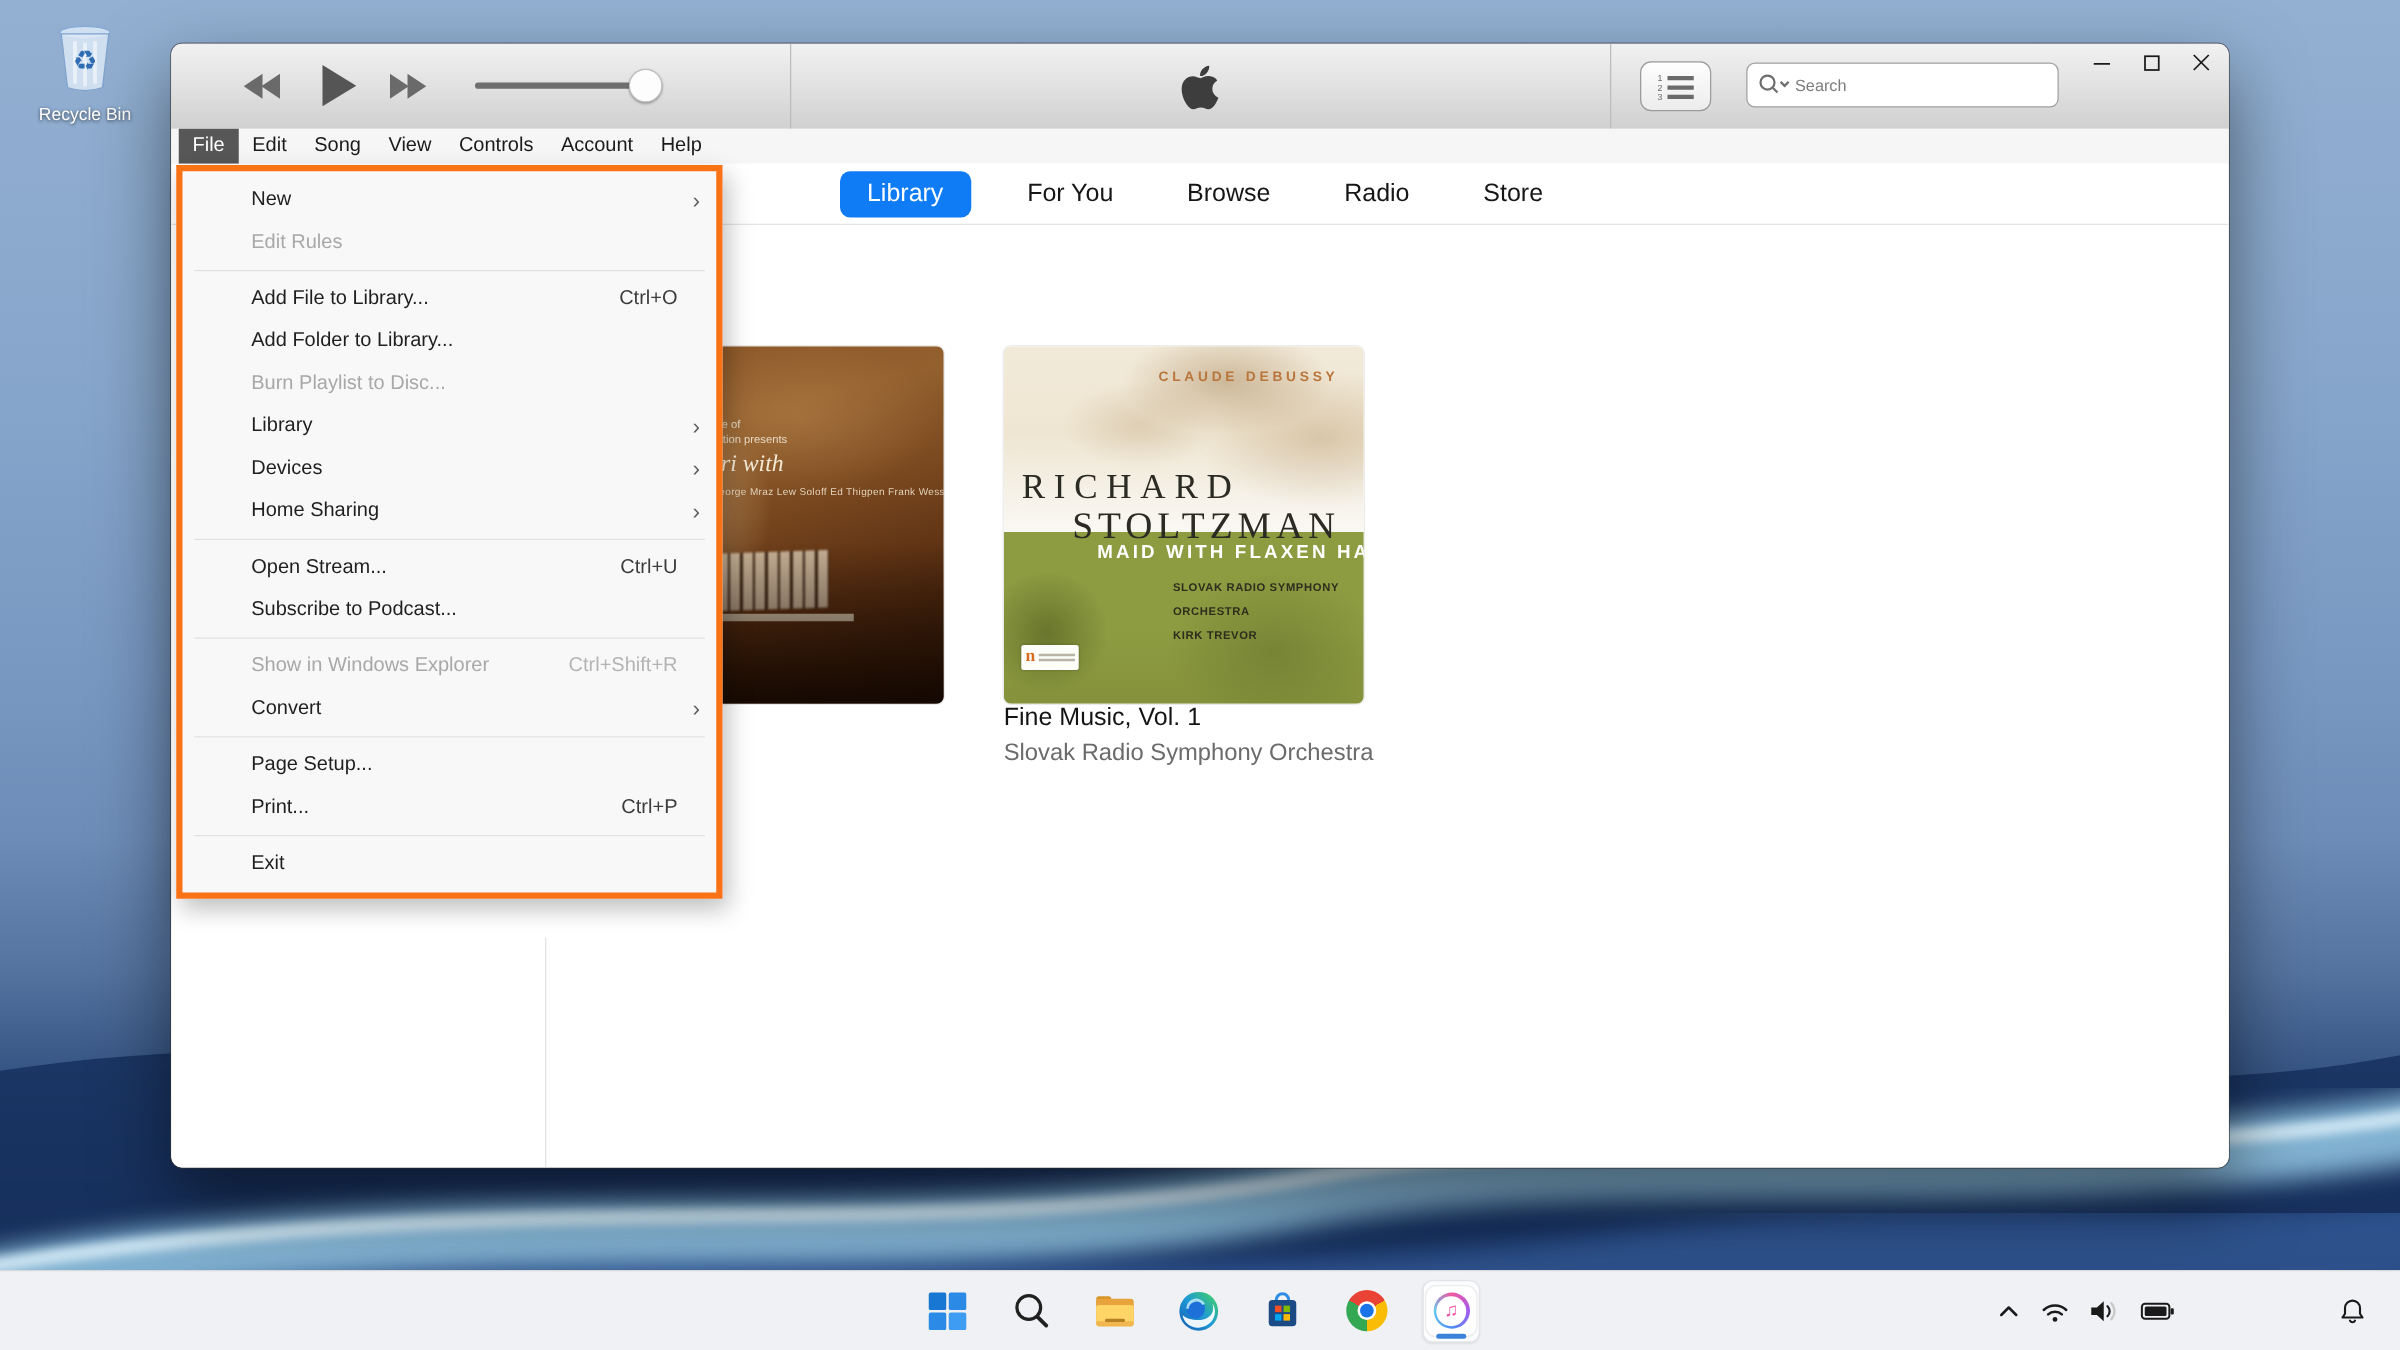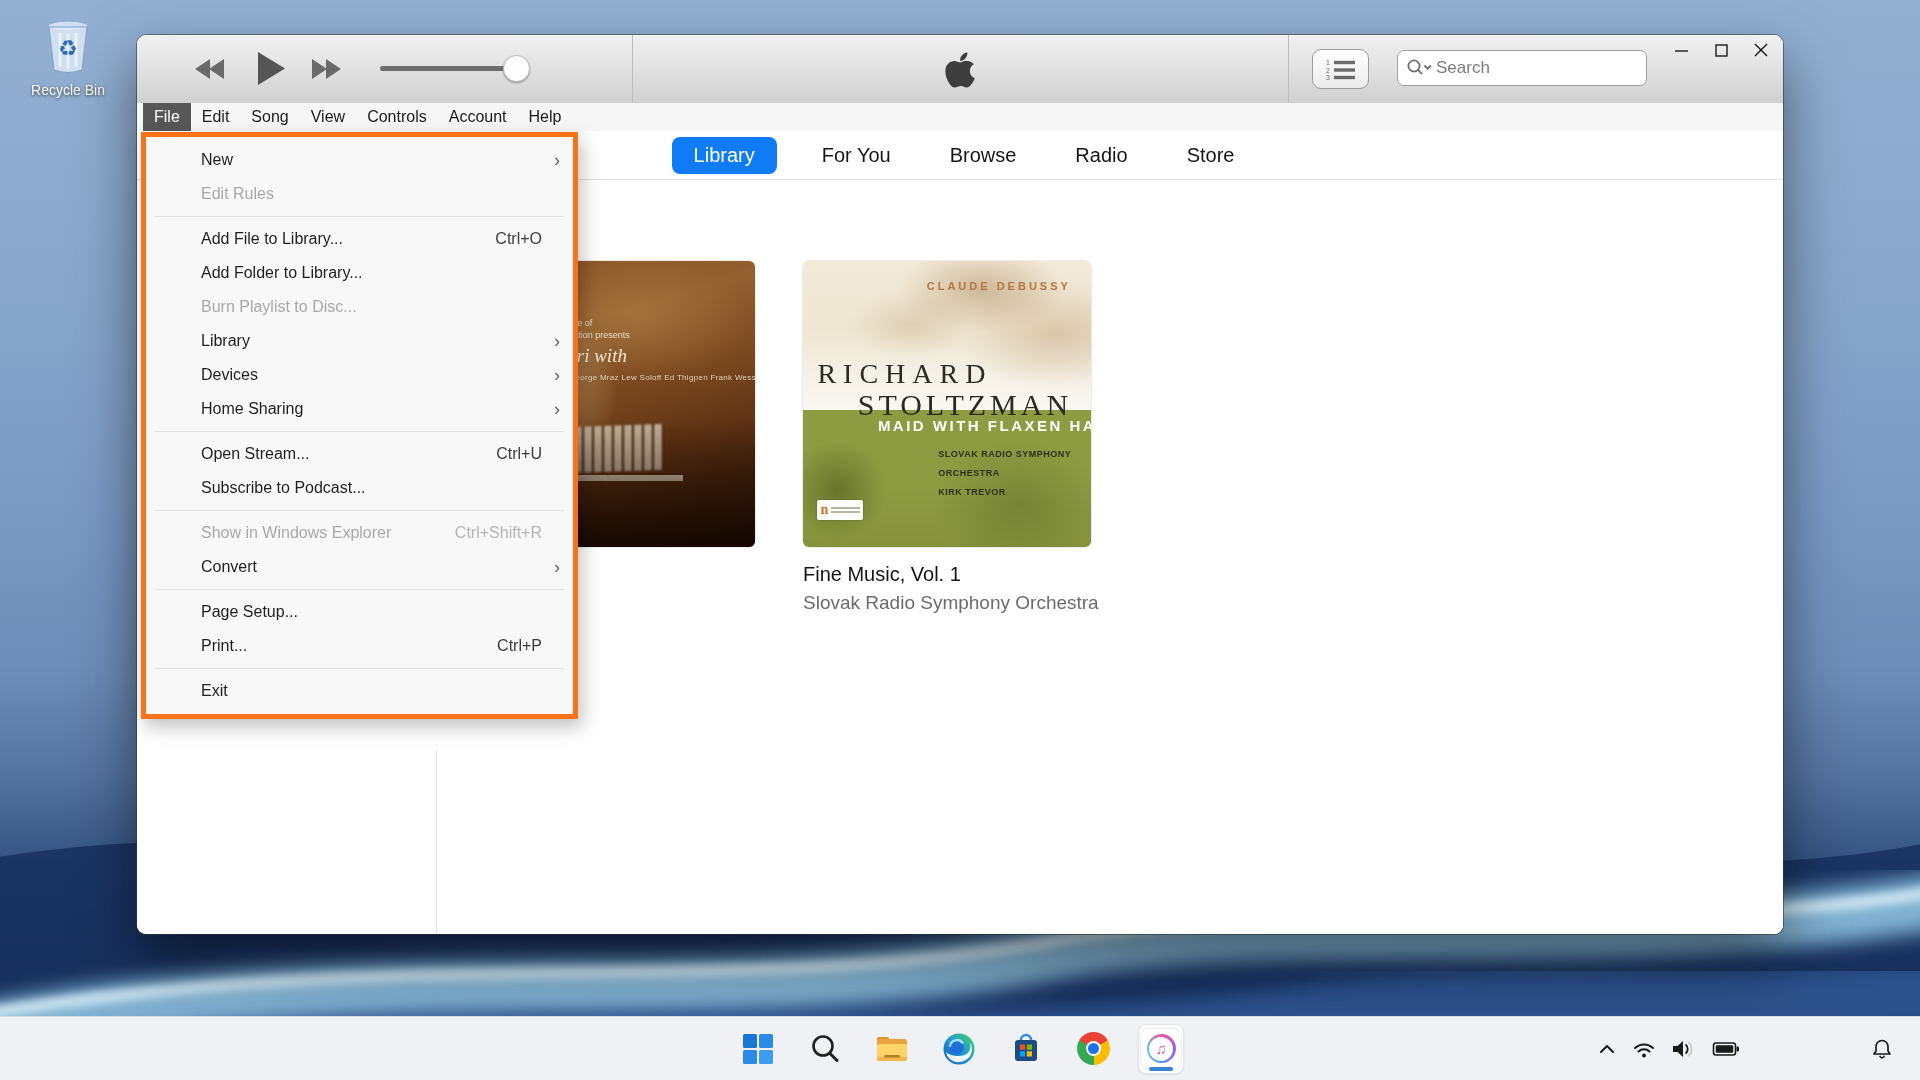--- a/index.html
+++ b/index.html
@@ -18,39 +18,39 @@
   .titlebar{position:absolute;left:0;top:0;right:0;height:68px;border-radius:9px 9px 0 0;
     background:linear-gradient(180deg,#f1f1f1 0%,#e3e3e3 45%,#d0d0d0 100%);border-bottom:1px solid #b3b3b3;}
   .tb-divider{position:absolute;top:0;width:1px;height:68px;background:#bcbcbc;}
   .transport svg{position:absolute;}
   .vol-track{position:absolute;left:243px;top:31px;width:147px;height:5px;border-radius:3px;background:#6e6e6e;}
   .vol-thumb{position:absolute;left:366px;top:20px;width:25px;height:25px;border-radius:50%;background:#fdfdfd;border:1px solid #bdbdbd;box-shadow:0 1px 2px rgba(0,0,0,.35);}
   .apple-logo{position:absolute;left:806px;top:15px;}
   .list-btn{position:absolute;left:1175px;top:14px;width:55px;height:38px;border-radius:9px;border:1px solid #9c9c9c;
     background:linear-gradient(180deg,#fefefe,#ececec);display:flex;align-items:center;justify-content:center;}
   .searchbox{position:absolute;left:1260px;top:15px;width:250px;height:36px;border-radius:7px;border:1px solid #a0a0a0;background:#fff;display:flex;align-items:center;padding:0 8px;box-sizing:border-box;}
-  .searchbox input{border:0;outline:0;flex:1;font-size:17px;color:#7f1d1d;background:transparent;font-family:inherit;min-width:0;}
+  .searchbox input{border:0;outline:0;flex:1;font-size:13px;color:#7f1d1d;background:transparent;font-family:inherit;min-width:0;}
   .searchbox input::placeholder{color:#7c7c7c;}
   .winctl{position:absolute;right:8px;top:2px;display:flex;gap:12px;}
   .winctl .wbtn{width:28px;height:26px;display:flex;align-items:center;justify-content:center;}
 
   
   .menubar{position:absolute;left:0;top:68px;right:0;height:28px;background:#f6f6f6;display:flex;align-items:stretch;padding-left:6px;font-size:16px;color:#1b1b1b;}
   .menubar .mb-item{display:flex;align-items:center;padding:0 11px;line-height:28px;}
   .menubar .mb-item.active{background:#575757;color:#fff;}
 
   
   .content{position:absolute;left:0;top:96px;right:0;bottom:0;background:#fff;border-radius:0 0 9px 9px;overflow:hidden;}
   .tabsrow{position:absolute;left:0;top:0;right:0;height:48px;border-bottom:1px solid #e4e4e4;display:flex;align-items:center;justify-content:center;gap:31px;font-size:20px;color:#161616;}
   .tab{padding:7px 14px;border-radius:8px;}
   .tab.active{background:#0f7cf5;color:#fff;padding:7px 22px;}
   .sidebar-divider{position:absolute;left:299px;top:619px;width:1px;bottom:0;background:#e3e3e3;}
 
   
-  .album{position:absolute;width:288px;height:286px;border-radius:6px;overflow:hidden;box-shadow:0 0 0 1px rgba(0,0,0,.08);}
+  .album{position:absolute;width:288px;height:286px;border-radius:6px;overflow:hidden;box-shadow:0 0 0 1px rgba(0,0,0,.08);margin-top:16px;}
   .album1{left:330px;top:130px;
     background:
       radial-gradient(ellipse 100px 120px at 28% 45%, rgba(240,205,150,.5), transparent 70%),
       radial-gradient(ellipse 160px 90px at 60% 20%, rgba(200,150,90,.35), transparent 70%),
       linear-gradient(165deg,#8a5527 0%,#93602e 25%,#7c4a20 45%,#5f3314 65%,#3d1e0a 85%,#2a1206 100%);}
   .album1 .keys{position:absolute;left:6%;bottom:26%;width:62%;height:16%;
     background:repeating-linear-gradient(90deg,#efe3cc 0 8px,#20130a 8px 10px);opacity:.7;filter:blur(1px);transform:skewY(-2deg);}
   .album1 .bench{position:absolute;left:7%;bottom:23%;width:68%;height:6px;background:#e9ddc4;opacity:.85;}
   .album1 .shade{position:absolute;inset:0;background:linear-gradient(180deg,transparent 55%,rgba(22,9,2,.55) 85%,rgba(14,5,1,.8) 100%);}
   .album1 .presenter{position:absolute;left:19%;top:20%;color:#e8d9c2;font-size:9px;line-height:1.3;}

